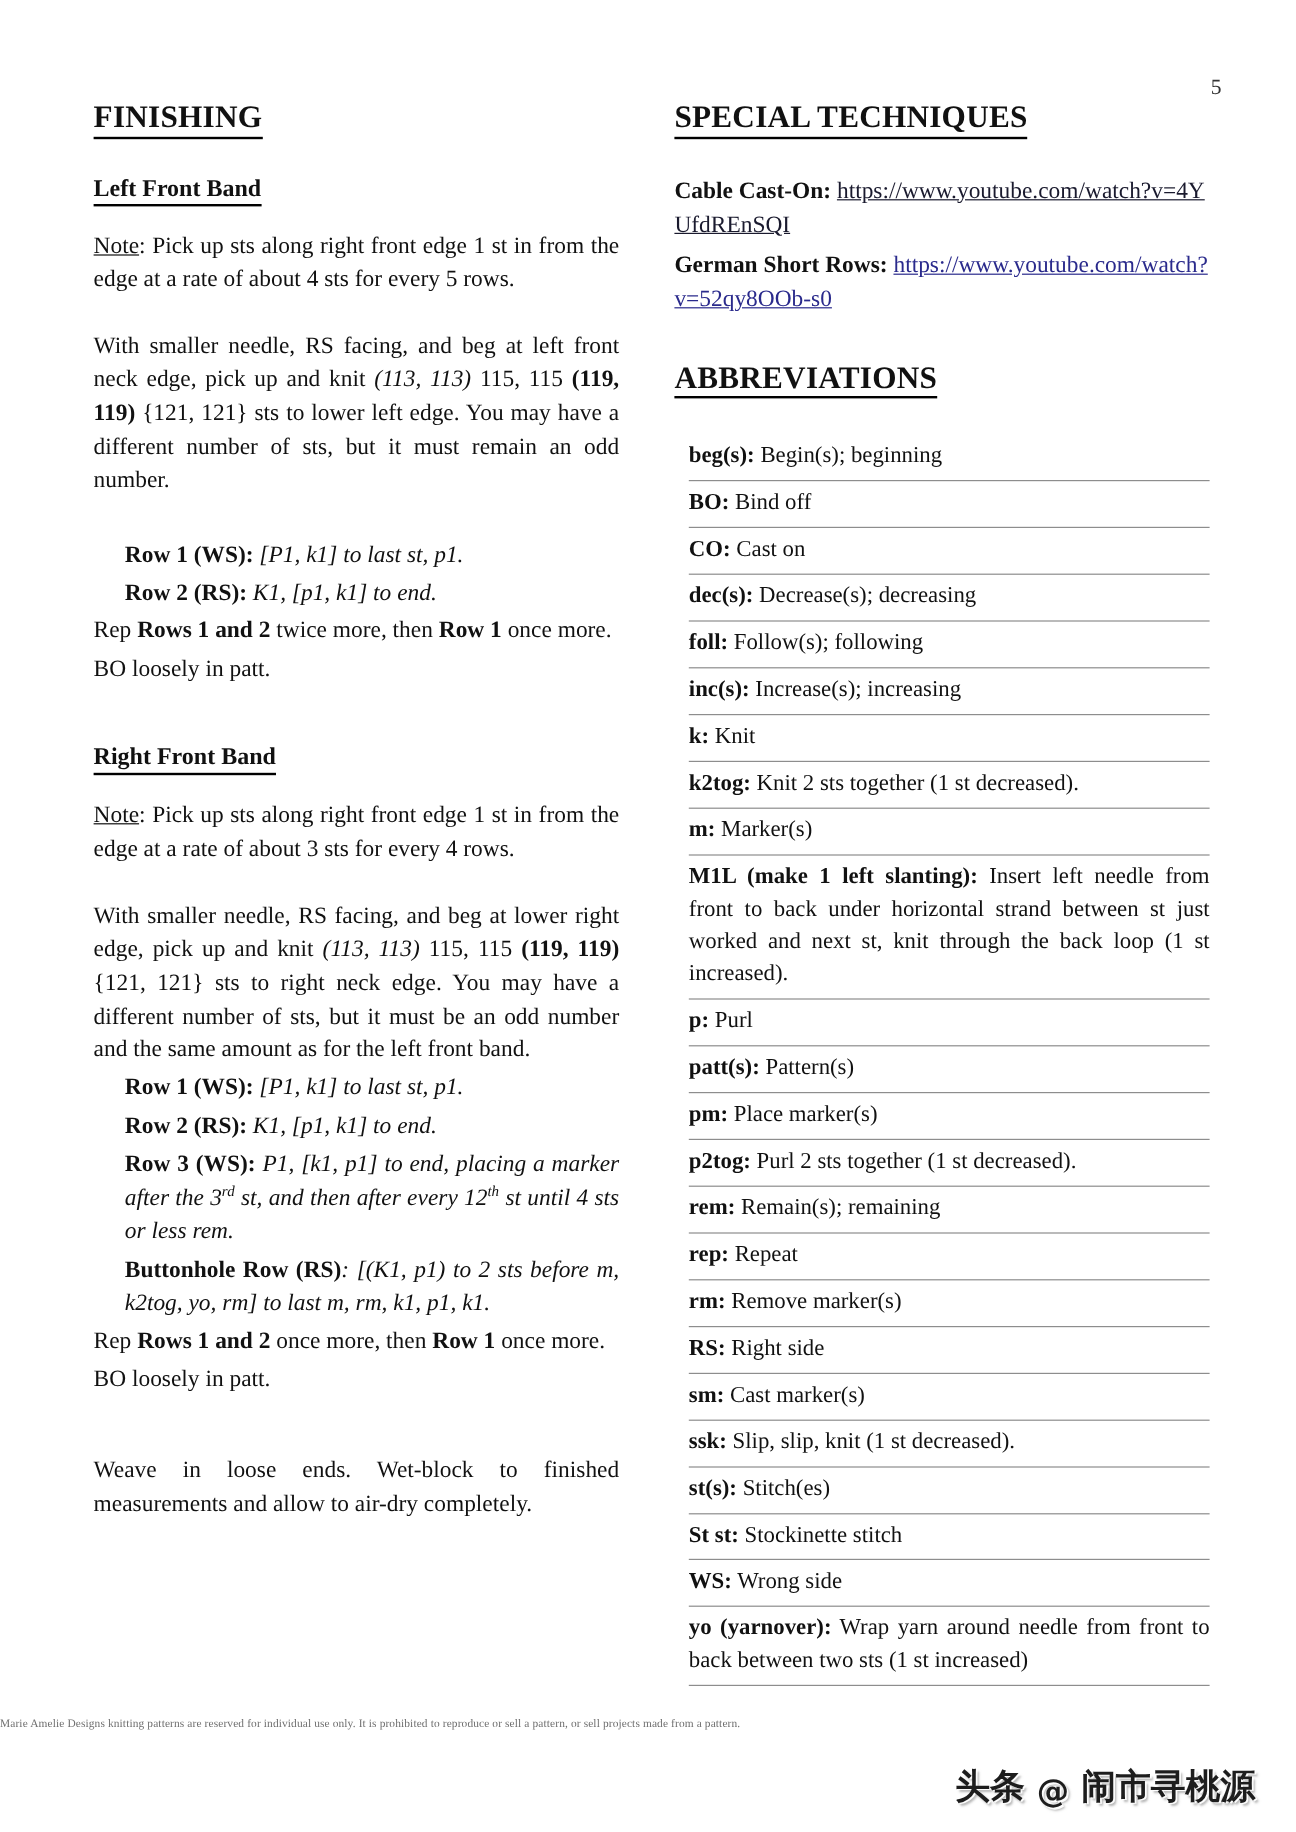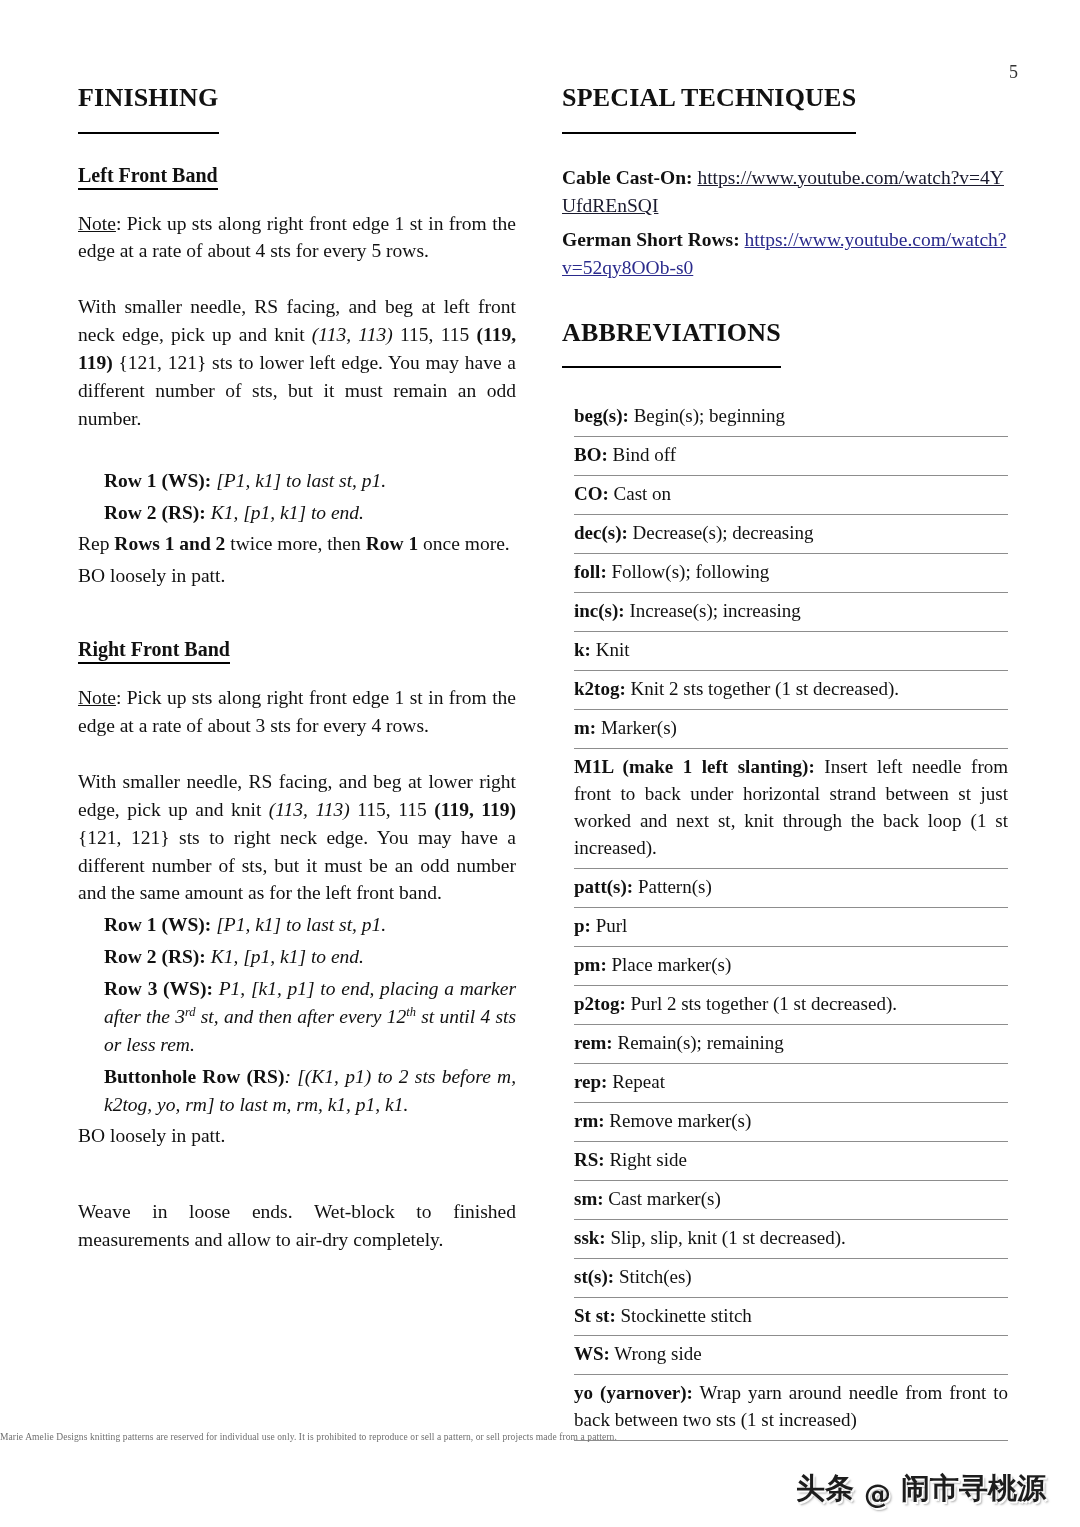--- a/index.html
+++ b/index.html
@@ -39,21 +39,21 @@
   .col-right { width: 448px; }
 
   
   h1.section-title {
     font-size: 26px;
     font-weight: bold;
     margin: 0 0 16px 0;
     letter-spacing: 0.2px;
     display: inline-block;
     border-bottom: 2.5px solid #000;
-    padding-bottom: 19px;
+    padding-bottom: 1px;
     line-height: 1.1;
   }
   .title-wrap { display: block; margin-bottom: 14px; }
 
   h2.sub-title {
     font-size: 20px;
     font-weight: bold;
     margin: 0 0 10px 0;
     display: inline-block;
     border-bottom: 2px solid #000;
@@ -206,20 +206,21 @@
       <p class="rowline"><span class="lbl">Row 1 (WS):</span>
         <span class="txt">[P1, k1] to last st, p1.</span></p>
 
       <p class="rowline"><span class="lbl">Row 2 (RS):</span>
         <span class="txt">K1, [p1, k1] to end.</span></p>
 
       <p class="rowline"><span class="lbl">Row 3 (WS):</span><span class="txt"><span> P1, [k1, p1] to end, placing a marker after the 3</span><sup>rd</sup><span> st, and then after every 12</span><sup>th</sup><span> st until 4 sts or less rem.</span></span></p>
 
       <p class="rowline"><b>Buttonhole Row (RS)</b><i>: [(K1, p1) to 2 sts before m, k2tog, yo, rm] to last m, rm, k1, p1, k1.</i></p>
 
+      <p class="body"><span>Rep </span><b>Rows 1 and 2</b><span> once more, then </span><b>Row 1</b><span> once more.</span></p>
 
       <p class="body">BO loosely in patt.</p>
 
       <div class="spacer-lg"></div>
 
       <p class="body">Weave in loose ends. Wet-block to finished measurements and allow to air-dry completely.</p>
     </div>
 
     <div class="col-right">
 
@@ -244,22 +245,22 @@
         <div class="abbr-row"><span class="term">beg(s):</span><span> Begin(s); beginning</span></div>
         <div class="abbr-row"><span class="term">BO:</span><span> Bind off</span></div>
         <div class="abbr-row"><span class="term">CO:</span><span> Cast on</span></div>
         <div class="abbr-row"><span class="term">dec(s):</span><span> Decrease(s); decreasing</span></div>
         <div class="abbr-row"><span class="term">foll:</span><span> Follow(s); following</span></div>
         <div class="abbr-row"><span class="term">inc(s):</span><span> Increase(s); increasing</span></div>
         <div class="abbr-row"><span class="term">k:</span><span> Knit</span></div>
         <div class="abbr-row"><span class="term">k2tog:</span><span> Knit 2 sts together (1 st decreased).</span></div>
         <div class="abbr-row"><span class="term">m:</span><span> Marker(s)</span></div>
         <div class="abbr-row"><span class="term">M1L (make 1 left slanting):</span><span> Insert left needle from front to back under horizontal strand between st just worked and next st, knit through the back loop (1 st increased).</span></div>
+        <div class="abbr-row"><span class="term">p:</span><span> Purl</span></div>
         <div class="abbr-row"><span class="term">patt(s):</span><span> Pattern(s)</span></div>
-        <div class="abbr-row"><span class="term">p:</span><span> Purl</span></div>
         <div class="abbr-row"><span class="term">pm:</span><span> Place marker(s)</span></div>
         <div class="abbr-row"><span class="term">p2tog:</span><span> Purl 2 sts together (1 st decreased).</span></div>
         <div class="abbr-row"><span class="term">rem:</span><span> Remain(s); remaining</span></div>
         <div class="abbr-row"><span class="term">rep:</span><span> Repeat</span></div>
         <div class="abbr-row"><span class="term">rm:</span><span> Remove marker(s)</span></div>
         <div class="abbr-row"><span class="term">RS:</span><span> Right side</span></div>
         <div class="abbr-row"><span class="term">sm:</span><span> Cast marker(s)</span></div>
         <div class="abbr-row"><span class="term">ssk:</span><span> Slip, slip, knit (1 st decreased).</span></div>
         <div class="abbr-row"><span class="term">st(s):</span><span> Stitch(es)</span></div>
         <div class="abbr-row"><span class="term">St st:</span><span> Stockinette stitch</span></div>

